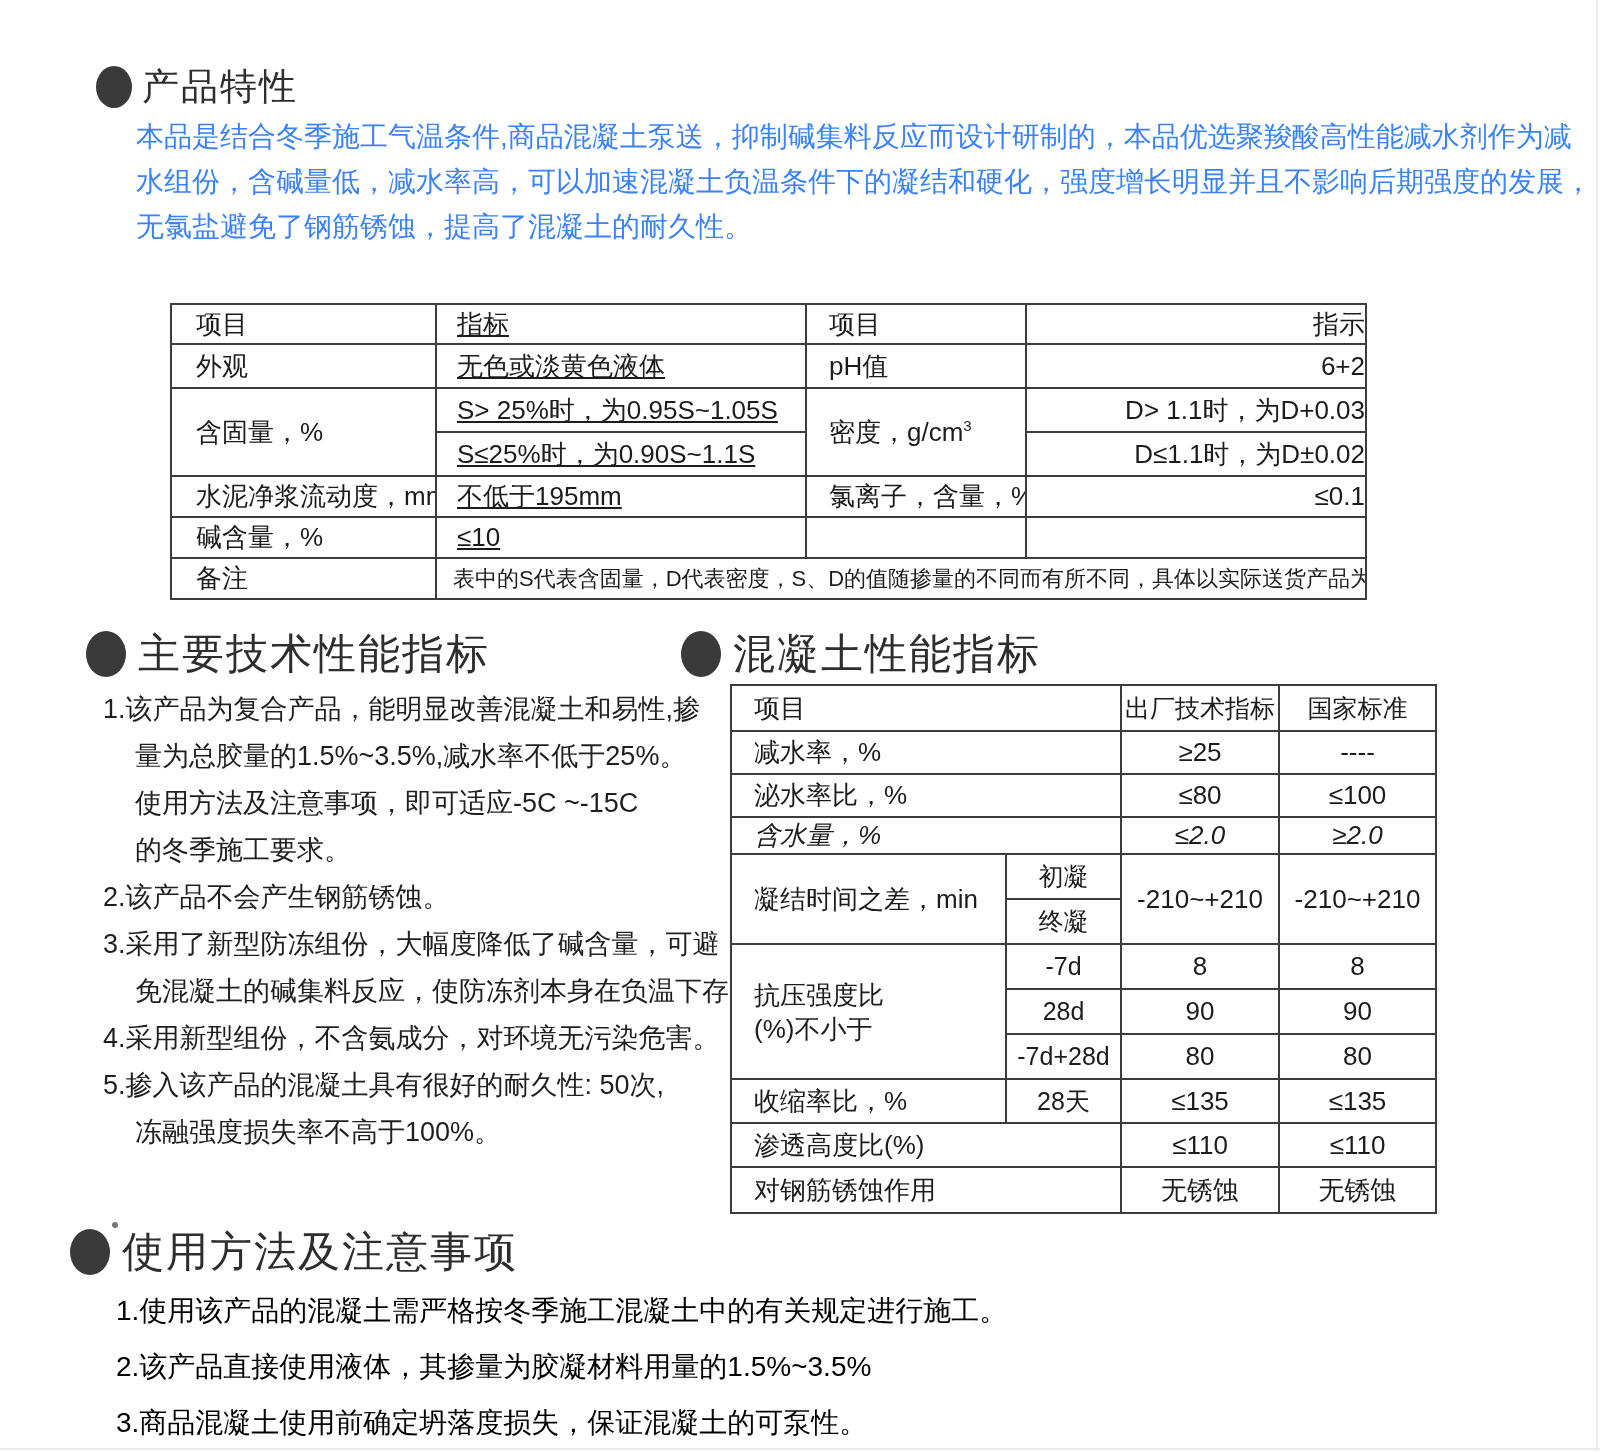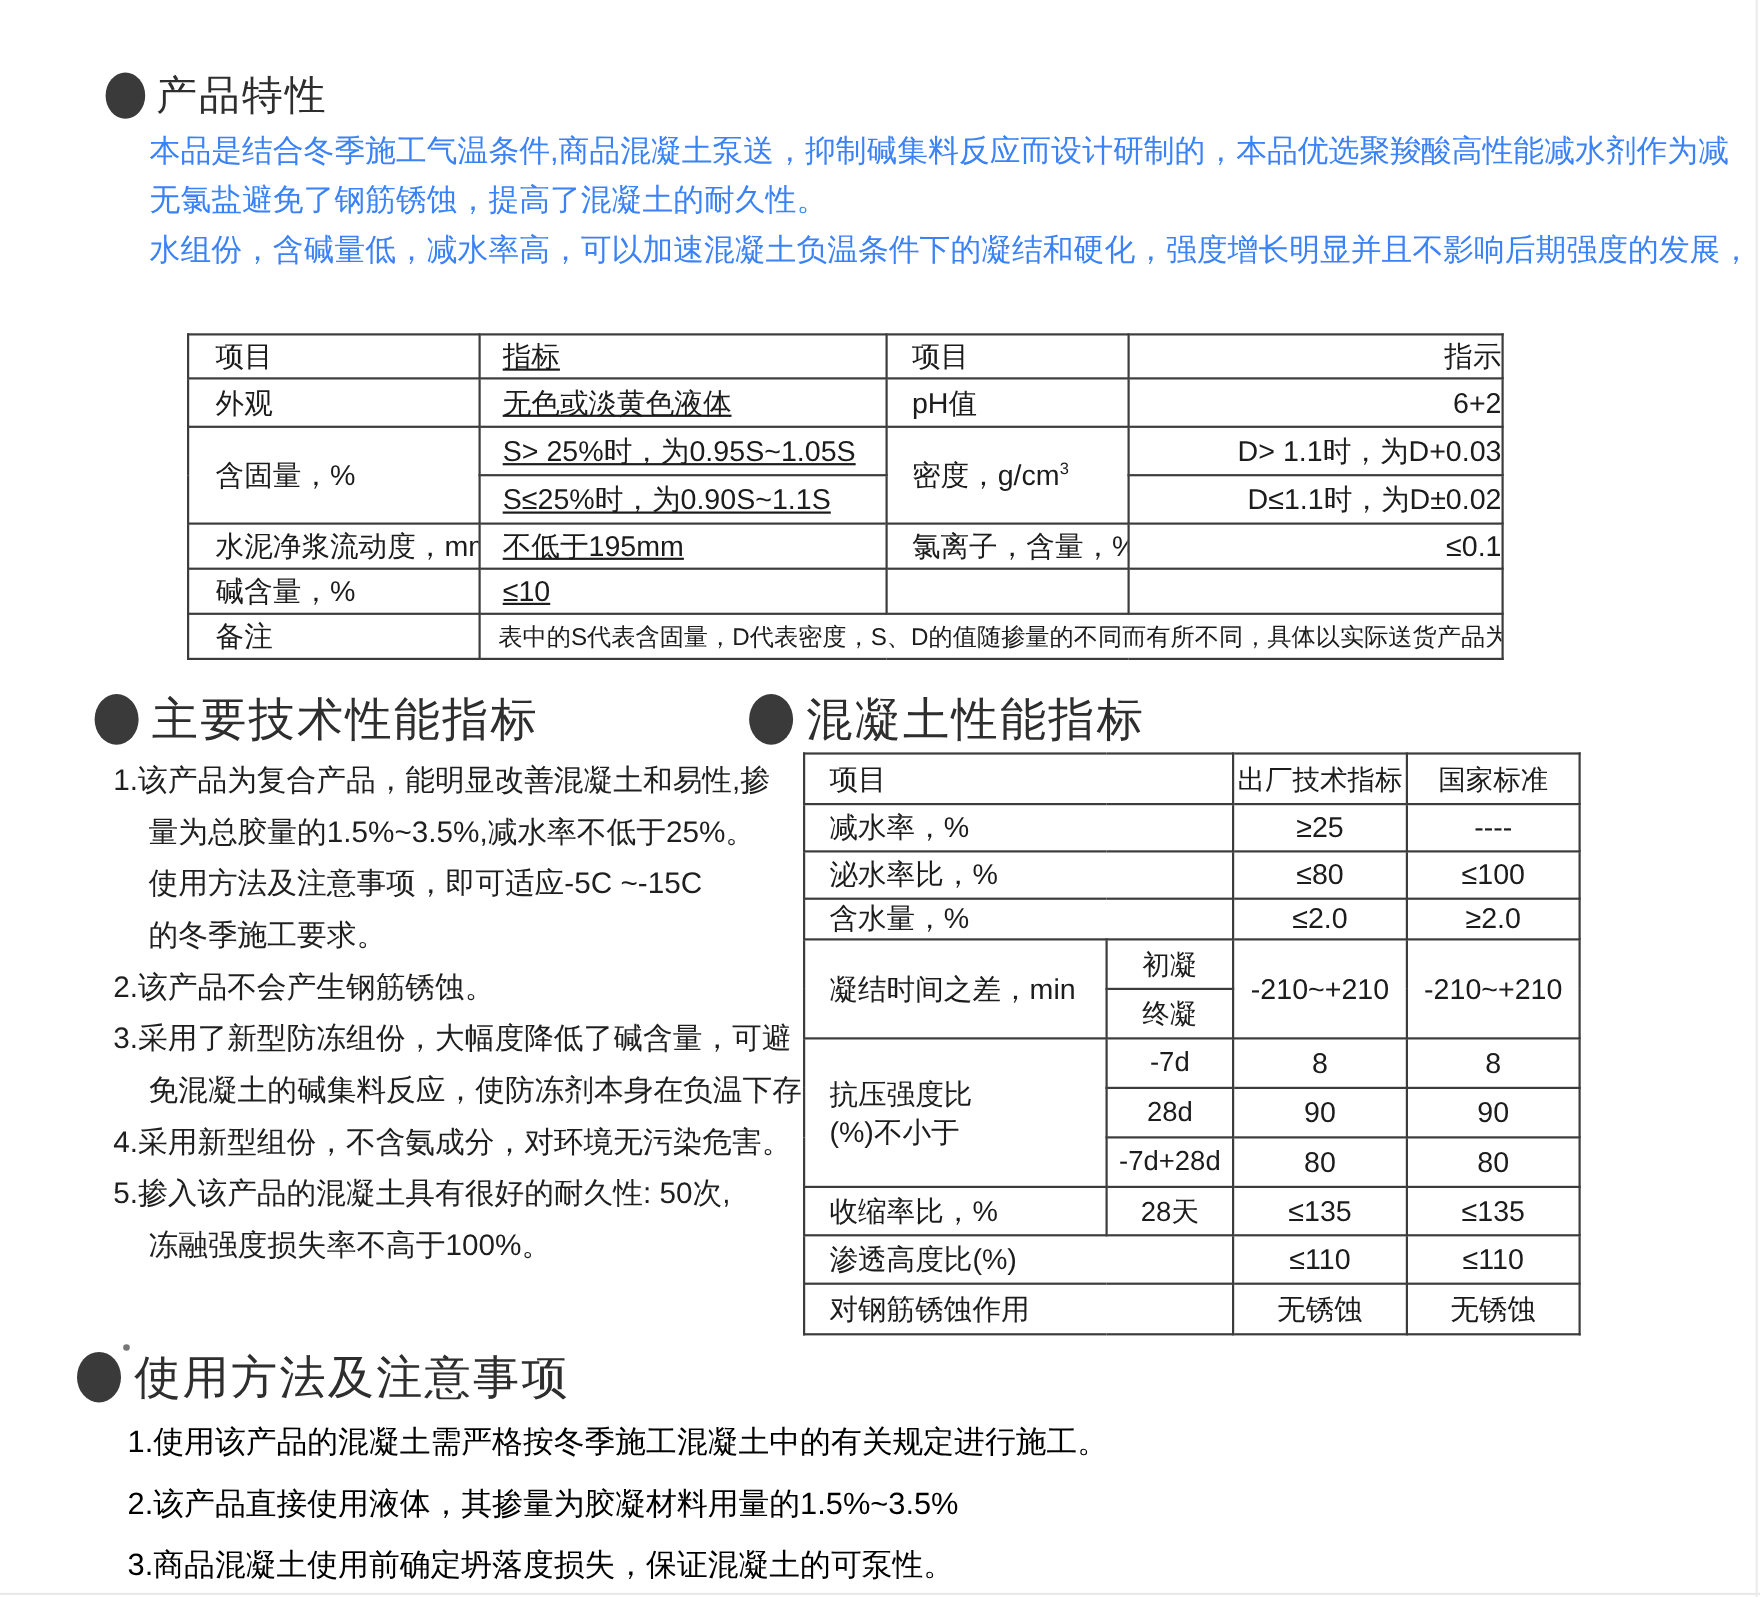--- a/index.html
+++ b/index.html
@@ -74,40 +74,40 @@
 
   
   #t2 { left: 730px; top: 684px; width: 705px; }
   #t2 td { font-size: 26px; }
   #t2 td.lbl { padding-left: 22px; text-align: left; }
   #t2 td.sub { text-align: center; font-size: 25px; }
   #t2 td.c   { text-align: center; }
   #t2 td.hc  { text-align: center; font-size: 25px; }
   #t2 tr.h46 { height: 46px; }
   #t2 tr.h43 { height: 43px; }
-  #t2 tr.h42 { height: 27px; }
+  #t2 tr.h42 { height: 27px; font-style: italic; }
   #t2 tr.h45 { height: 45px; }
   #t2 tr.h44 { height: 44px; }
   .two-line { line-height: 34px; white-space: normal; margin-top: 12px; }
 
   .speck { position: absolute; width: 6px; height: 6px; background: #777; border-radius: 50%; }
 </style>
 </head>
 <body>
 
 <div id="page">
 
   <div class="section-head" style="left:96px; top:62px;justify-content:center;">
     <span class="bullet sm"></span>
     <span class="head-text sm">产品特性</span>
   </div>
   <div style="position:absolute; left:136px; top:114px;">
     <div class="para-line">本品是结合冬季施工气温条件,商品混凝土泵送，抑制碱集料反应而设计研制的，本品优选聚羧酸高性能减水剂作为减</div>
+    <div class="para-line">水组份，含碱量低，减水率高，可以加速混凝土负温条件下的凝结和硬化，强度增长明显并且不影响后期强度的发展，</div>
     <div class="para-line">无氯盐避免了钢筋锈蚀，提高了混凝土的耐久性。</div>
-    <div class="para-line">水组份，含碱量低，减水率高，可以加速混凝土负温条件下的凝结和硬化，强度增长明显并且不影响后期强度的发展，</div>
   </div>
 
 
   <table id="t1">
     <colgroup>
         <col style="width:265px">
         <col style="width:370px">
         <col style="width:220px">
         <col style="width:340px">
       </colgroup>

